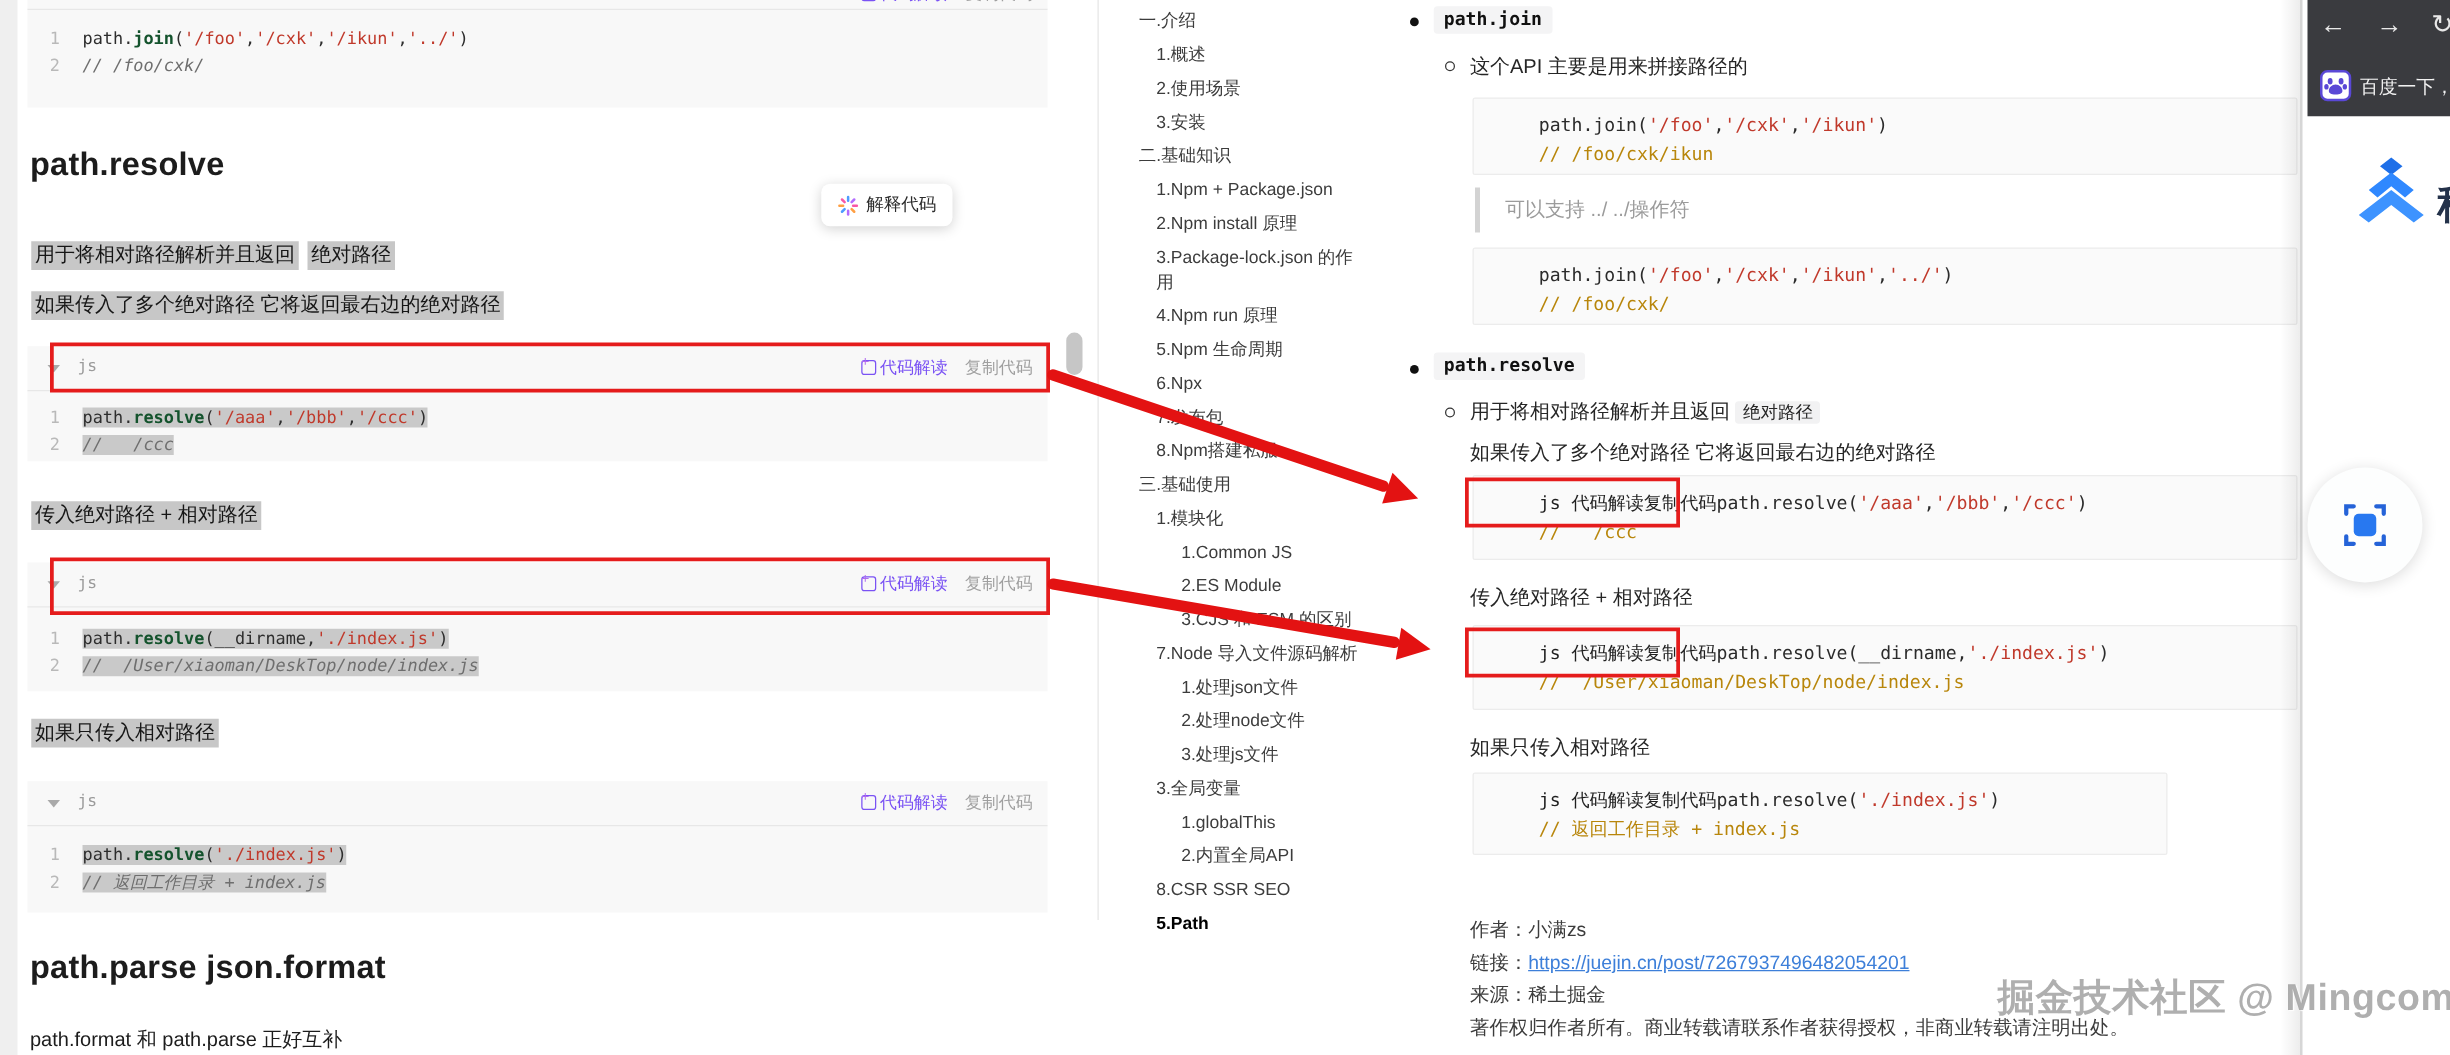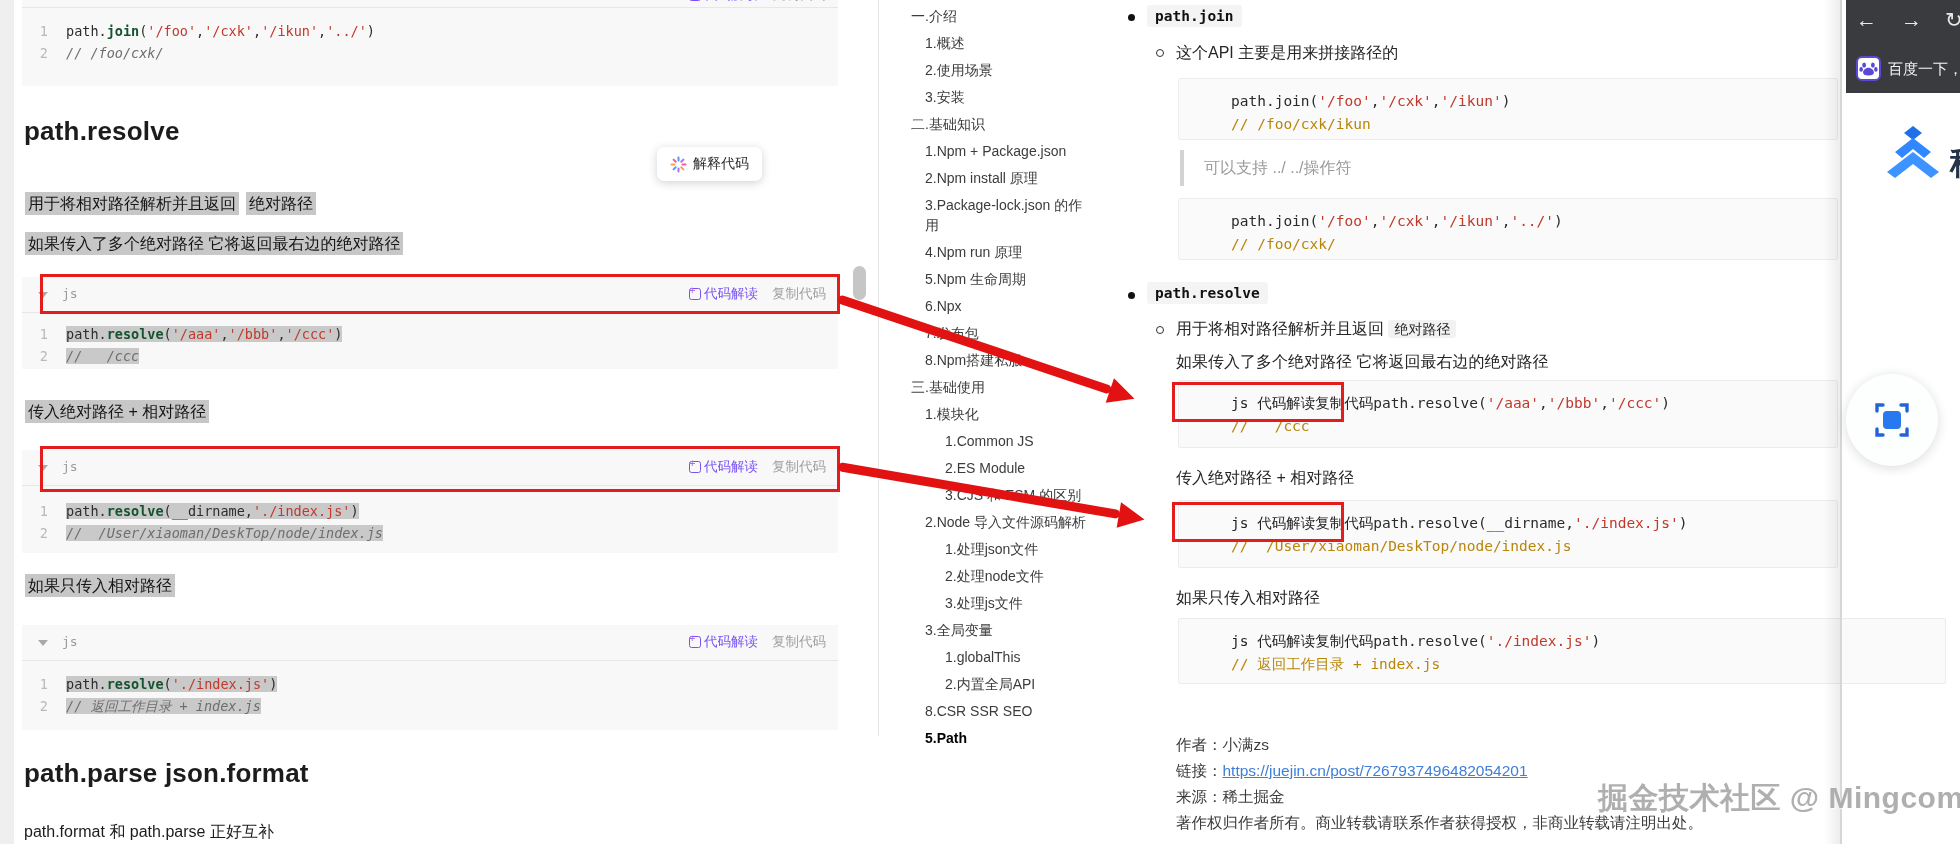--- a/index.html
+++ b/index.html
@@ -234,21 +234,21 @@
         <div class="toc-item lvl2">4.Npm run 原理</div>
         <div class="toc-item lvl2">5.Npm 生命周期</div>
         <div class="toc-item lvl2">6.Npx</div>
         <div class="toc-item lvl2">7.发布包</div>
         <div class="toc-item lvl2">8.Npm搭建私服</div>
         <div class="toc-item lvl1">三.基础使用</div>
         <div class="toc-item lvl2">1.模块化</div>
         <div class="toc-item lvl3">1.Common JS</div>
         <div class="toc-item lvl3">2.ES Module</div>
         <div class="toc-item lvl3">3.CJS 和 ESM 的区别</div>
-        <div class="toc-item lvl2">2.Node 导入文件源码解析</div>
+        <div class="toc-item lvl2">7.Node 导入文件源码解析</div>
         <div class="toc-item lvl3">1.处理json文件</div>
         <div class="toc-item lvl3">2.处理node文件</div>
         <div class="toc-item lvl3">3.处理js文件</div>
         <div class="toc-item lvl2">3.全局变量</div>
         <div class="toc-item lvl3">1.globalThis</div>
         <div class="toc-item lvl3">2.内置全局API</div>
         <div class="toc-item lvl2">8.CSR SSR SEO</div>
         <div class="toc-item lvl2 active">5.Path</div>
       </div>
   </div>
@@ -295,21 +295,21 @@
 
   <div class="rblock" style="left:1178px; top:500px; width:660px; height:68px;">
     <div class="lines">
         <div class="code-line"><span class="code-text"><span class="tok-meta">js 代码解读复制代码</span><span class="tok-p2">path.resolve(__dirname,</span><span class="tok-s2">'./index.js'</span><span class="tok-p2">)</span></span></div>
         <div class="code-line"><span class="code-text"><span class="tok-cm2">//  /User/xiaoman/DeskTop/node/index.js</span></span></div>
       </div>
   </div>
 
   <div class="rtext" style="left:1176px; top:588px;">如果只传入相对路径</div>
 
-  <div class="rblock" style="left:1178px; top:618px; width:768px; height:66px;">
+  <div class="rblock" style="left:1178px; top:618px; width:556px; height:66px;">
     <div class="lines">
         <div class="code-line"><span class="code-text"><span class="tok-meta">js 代码解读复制代码</span><span class="tok-p2">path.resolve(</span><span class="tok-s2">'./index.js'</span><span class="tok-p2">)</span></span></div>
         <div class="code-line"><span class="code-text"><span class="tok-cm2">// 返回工作目录 + index.js</span></span></div>
       </div>
   </div>
 
   <div class="rfooter" style="left:1176px; top:732px;">
     <div>作者：小满zs</div>
     <div><span>链接：</span><a class="rlink">https://juejin.cn/post/7267937496482054201</a></div>
     <div>来源：稀土掘金</div>

